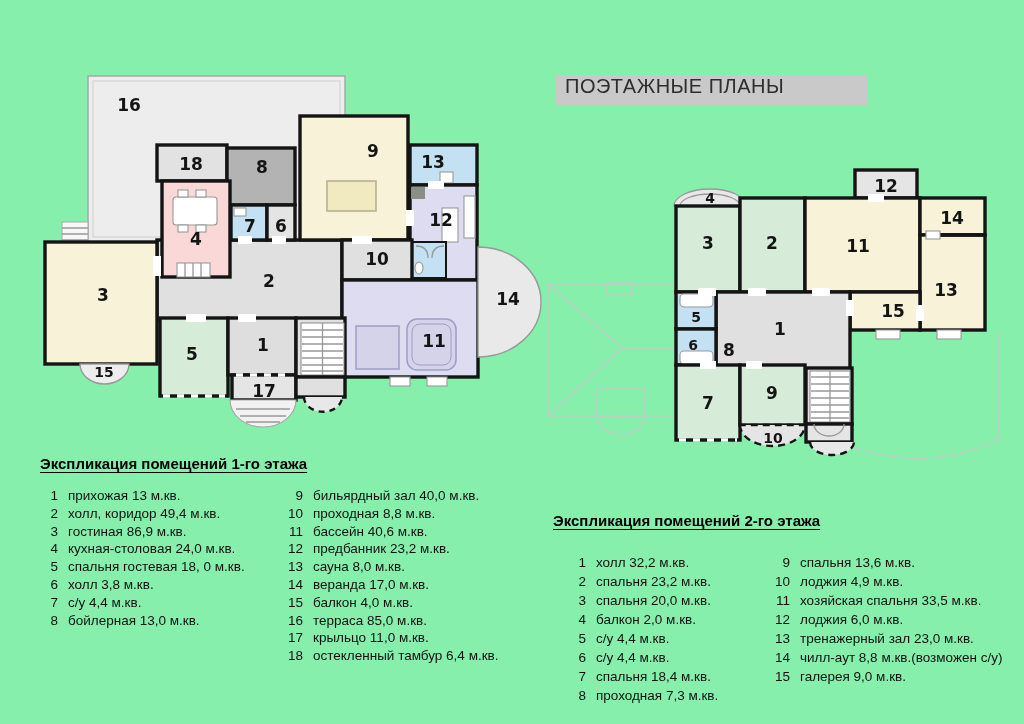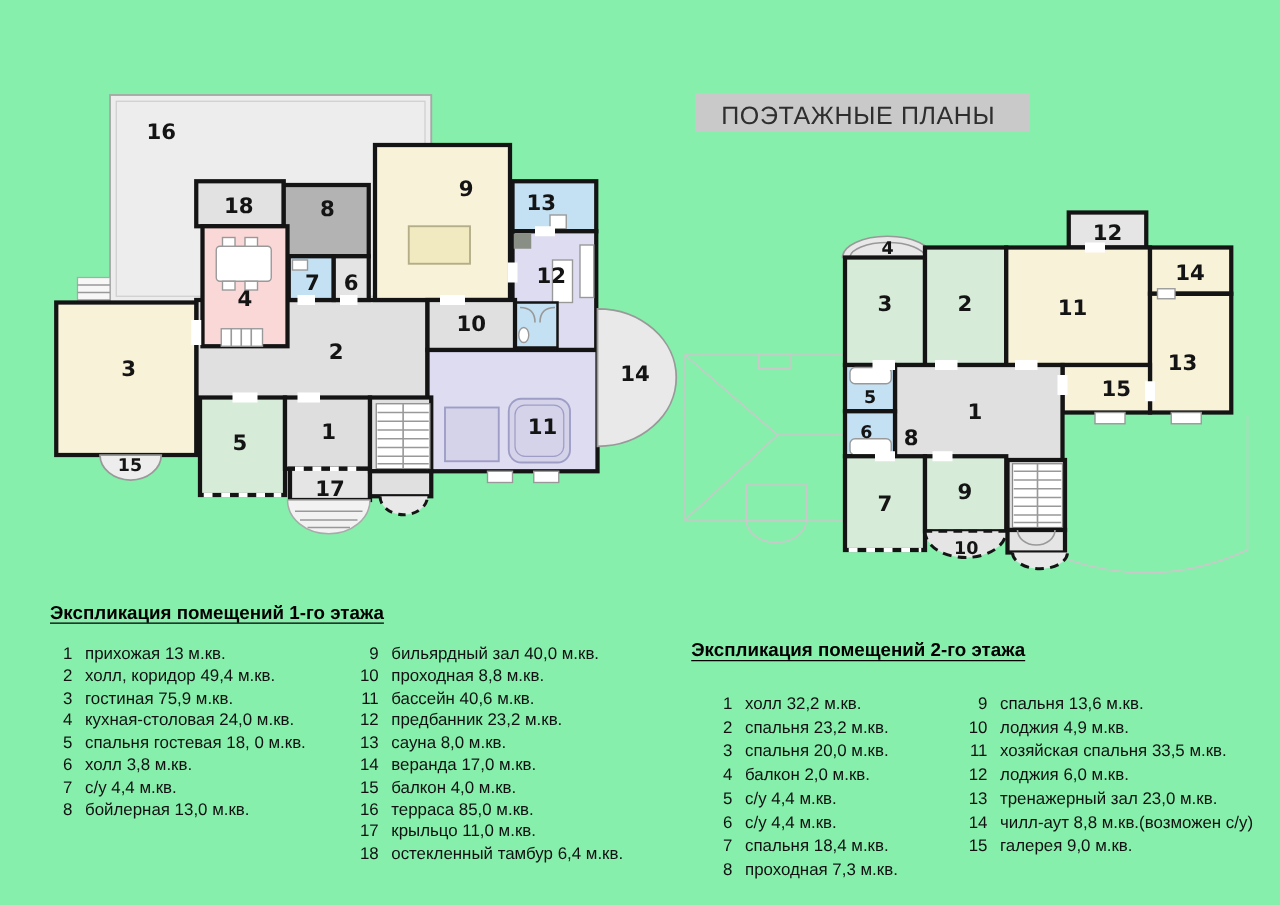--- a/index.html
+++ b/index.html
@@ -9,34 +9,34 @@
 
   
   .room{stroke:#141414;stroke-width:3.4;}
   .thinline{stroke:#999;stroke-width:1.3;fill:none;}
   .roof{stroke:#c9c9c9;stroke-width:1.2;fill:none;}
   .furn{stroke:#999;stroke-width:1.1;fill:#ffffff;}
   .rn{font-family:"DejaVu Sans",sans-serif;font-size:17px;font-weight:bold;fill:#141414;text-anchor:middle;}
   .rns{font-family:"DejaVu Sans",sans-serif;font-size:14px;font-weight:bold;fill:#141414;text-anchor:middle;}
 
   
-  .titlebar{position:absolute;left:556px;top:75px;width:268px;height:30px;background:#c9c9c9;
-            display:flex;align-items:flex-end;padding-left:21px;box-sizing:border-box;}
+  .titlebar{position:absolute;left:556px;top:75px;width:312px;height:30px;background:#c9c9c9;
+            display:flex;align-items:flex-start;padding-left:9px;box-sizing:border-box;}
   .titlebar span{font-size:20px;color:#2e2e2e;letter-spacing:.5px;}
 
   
   .legend{position:absolute;}
   .legend-title{font-size:15px;font-weight:bold;color:#000;text-decoration:underline;
                 text-underline-offset:3px;margin-bottom:15px;white-space:nowrap;}
   .lcols{display:flex;}
   .lcol{box-sizing:border-box;}
   .lrow{display:flex;line-height:17.8px;font-size:13.5px;color:#111;}
   .lnum{width:18px;text-align:right;flex:none;}
   .llabel{margin-left:10px;white-space:nowrap;}
-  .legend1{left:40px;top:455px;margin-top:27px;}
+  .legend1{left:40px;top:455px;}
   .legend1 .lcol1{width:245px;}
   .legend2{left:553px;top:512px;}
   .legend2 .legend-title{margin-bottom:24px;}
   .legend2 .lcols{padding-left:15px;}
   .legend2 .lcol1{width:204px;}
   .legend2 .lrow{line-height:19px;}
 </style>
 </head>
 <body>
 
@@ -267,21 +267,21 @@
     <span class="llabel">прихожая 13 м.кв.</span>
   </div>
 
   <div class="lrow">
     <span class="lnum">2</span>
     <span class="llabel">холл, коридор 49,4 м.кв.</span>
   </div>
 
   <div class="lrow">
     <span class="lnum">3</span>
-    <span class="llabel">гостиная 75,9 м.кв.</span>
+    <span class="llabel">гостиная 86,9 м.кв.</span>
   </div>
 
   <div class="lrow">
     <span class="lnum">4</span>
     <span class="llabel">кухная-столовая 24,0 м.кв.</span>
   </div>
 
   <div class="lrow">
     <span class="lnum">5</span>
     <span class="llabel">спальня гостевая 18, 0 м.кв.</span>

